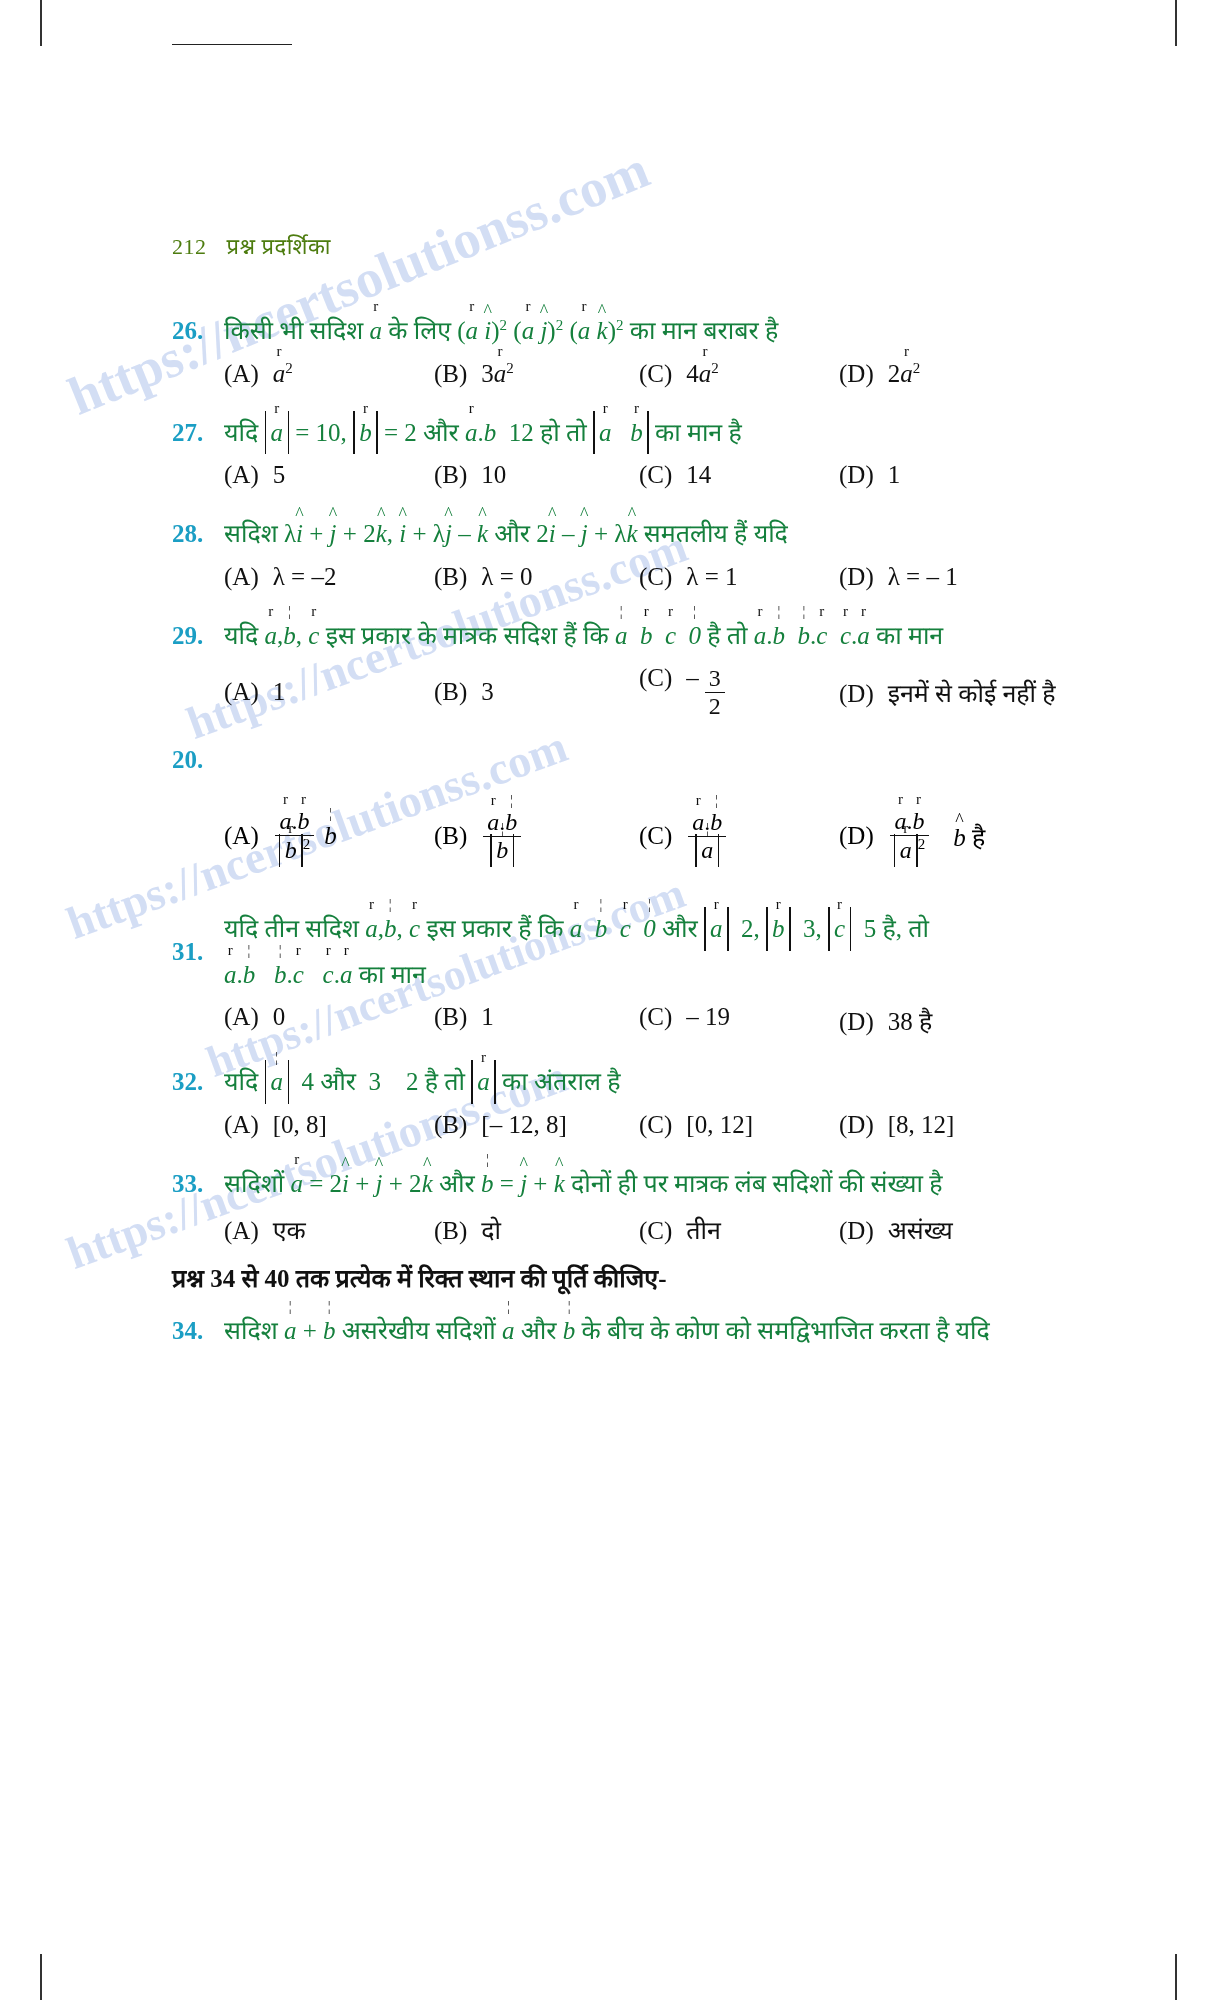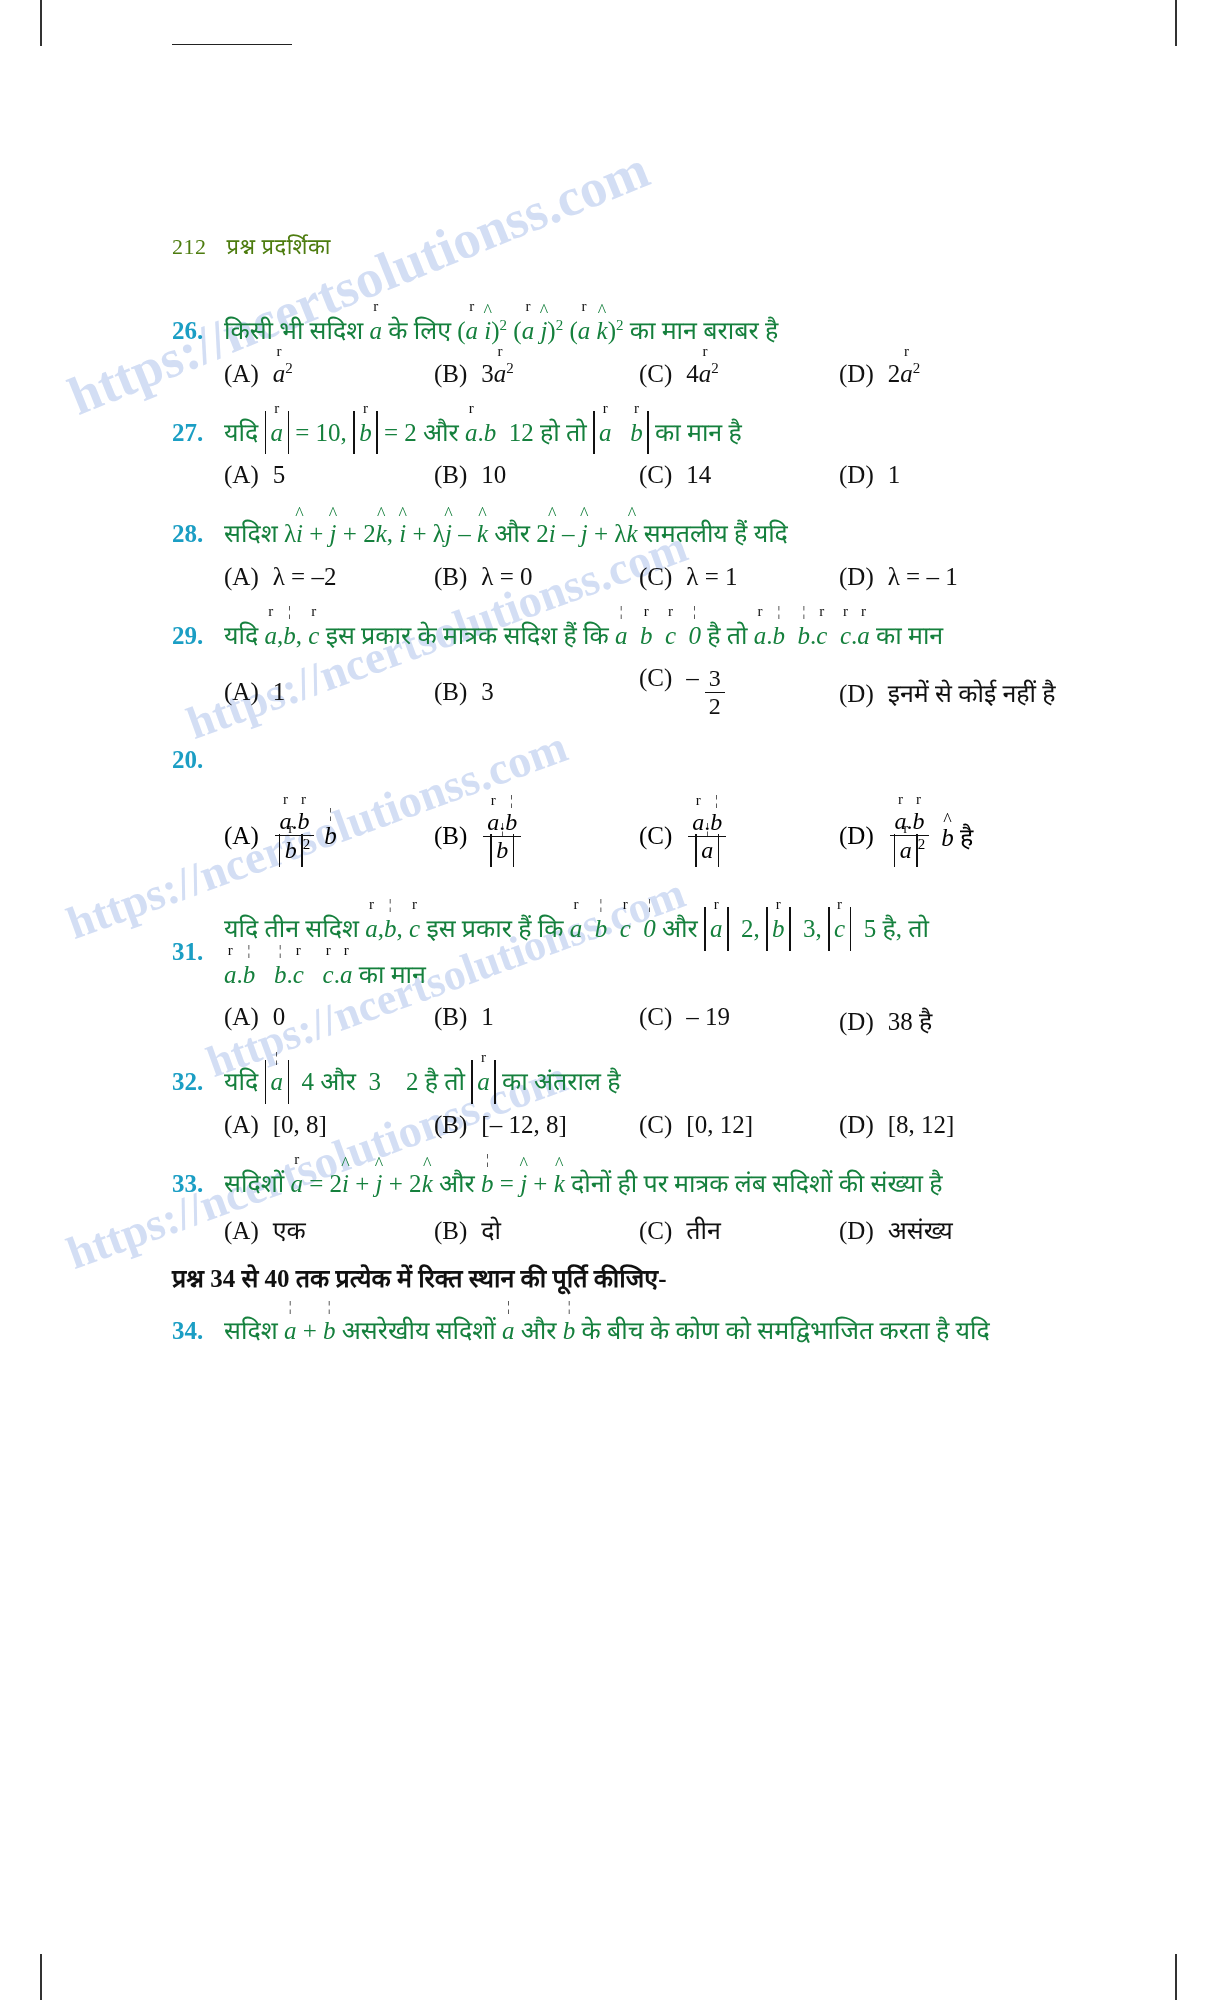--- a/index.html
+++ b/index.html
@@ -259,21 +259,21 @@
           <span class="num"><i class="v vec">a</i>.<i class="v vecb">b</i></span>
           <span class="den"><span class="abs"><i class="v vecb">a</i></span></span>
         </span>
       </div>
       <div class="cell">
         <span class="lab" style="margin-right:16px;">(D)</span>
         <span class="frac">
           <span class="num"><i class="v vec">a</i>.<i class="v vec">b</i></span>
           <span class="den"><span class="abs"><i class="v vec">a</i></span><span class="sup">2</span></span>
         </span>
-        <span style="margin-left:12px;"><span class="hat"><i class="v">b</i></span> है</span>
+        <span style="margin-left:24px;"><span class="hat"><i class="v">b</i></span> है</span>
       </div>
     </div>
 
     <div class="qrow">
       <div class="qnum">31.</div>
       <div class="qtext">
         यदि तीन सदिश <i class="v vec">a</i>,<i class="v vecb">b</i>, <i class="v vec">c</i> इस प्रकार हैं कि
         <i class="v vec">a</i> &nbsp;<i class="v vecb">b</i> &nbsp;<i class="v vec">c</i> &nbsp;<i class="v vecb">0</i> और
         <span class="abs"><i class="v vec">a</i></span> &nbsp;2, <span class="abs"><i class="v vec">b</i></span> &nbsp;3,
         <span class="abs"><i class="v vec">c</i></span> &nbsp;5 है, तो

